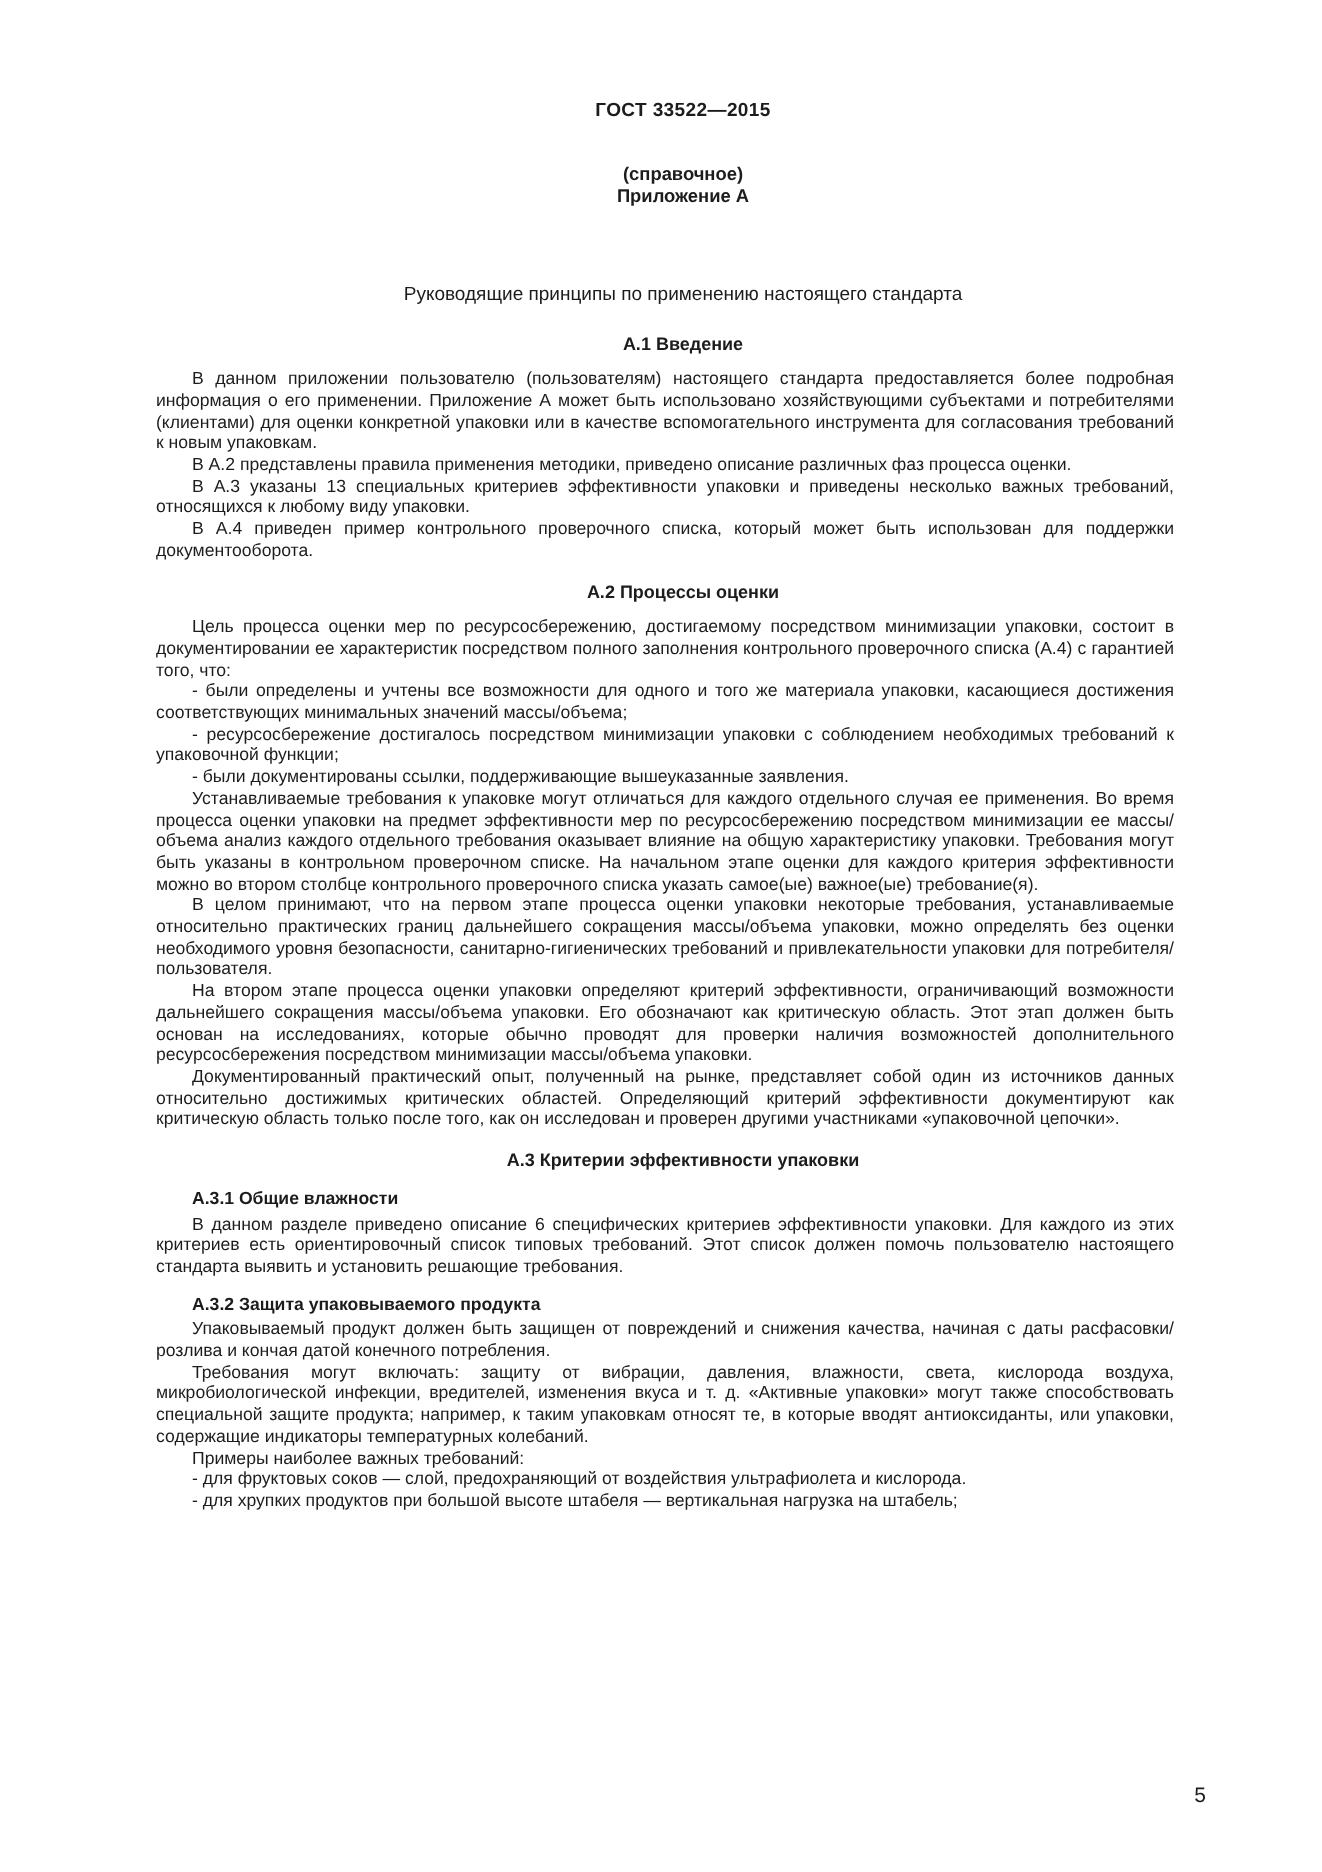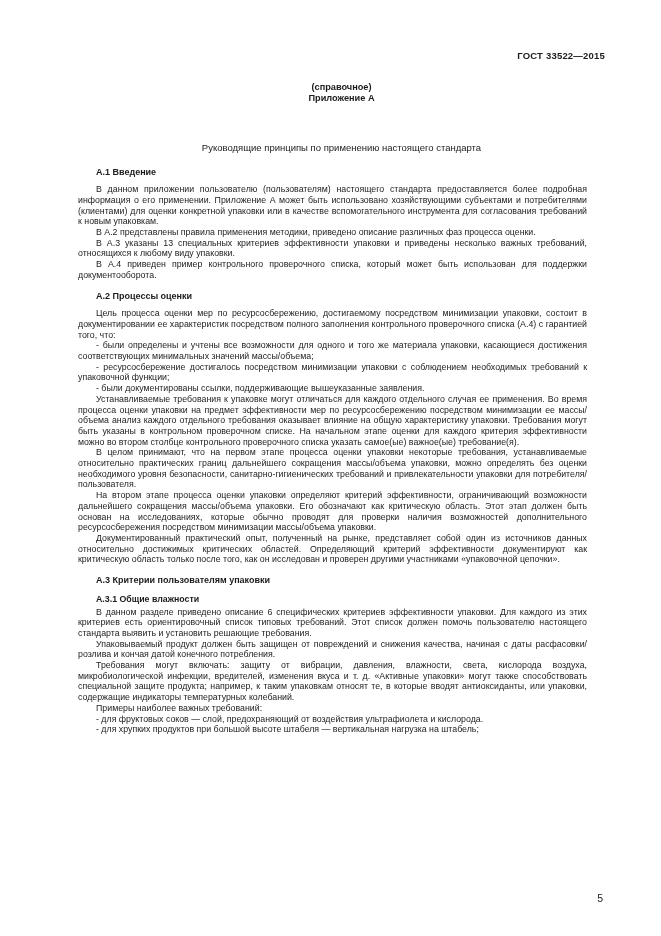--- a/index.html
+++ b/index.html
@@ -10,21 +10,21 @@
     color: #1c1c1c;
   }
   .page {
     position: relative;
     width: 661px; height: 936px;
     background: #ffffff;
     padding: 50px 56px 0 78px;
     overflow: hidden;
   }
   .doc-number {
-    text-align: right;
+    text-align: center;
     font-weight: bold;
     font-size: 9.5px;
     letter-spacing: 0.2px;
   }
   .appendix {
     text-align: center;
     font-weight: bold;
     font-size: 9.2px;
     line-height: 11px;
     margin-top: 21px;
@@ -44,20 +44,21 @@
   }
   .para {
     text-align: justify;
     text-indent: 18px;
   }
   .heading {
     font-weight: bold;
     font-size: 9px;
     text-indent: 18px;
     margin: 10px 0 7px 0;
+    text-align: center;
   }
   .subheading {
     font-weight: bold;
     font-size: 8.8px;
     text-indent: 18px;
     margin: 8px 0 2px 0;
   }
   .page-number {
     position: absolute;
     right: 58px;
@@ -89,23 +90,24 @@
       <div class="para">В А.4 приведен пример контрольного проверочного списка, который может быть использован для поддержки документооборота.</div>
       <div class="heading">А.2 Процессы оценки</div>
       <div class="para">Цель процесса оценки мер по ресурсосбережению, достигаемому посредством минимизации упаковки, состоит в документировании ее характеристик посредством полного заполнения контрольного проверочного списка (А.4) с гарантией того, что:</div>
       <div class="para">- были определены и учтены все возможности для одного и того же материала упаковки, касающиеся достижения соответствующих минимальных значений массы/объема;</div>
       <div class="para">- ресурсосбережение достигалось посредством минимизации упаковки с соблюдением необходимых требований к упаковочной функции;</div>
       <div class="para">- были документированы ссылки, поддерживающие вышеуказанные заявления.</div>
       <div class="para">Устанавливаемые требования к упаковке могут отличаться для каждого отдельного случая ее применения. Во время процесса оценки упаковки на предмет эффективности мер по ресурсосбережению посредством минимизации ее массы/объема анализ каждого отдельного требования оказывает влияние на общую характеристику упаковки. Требования могут быть указаны в контрольном проверочном списке. На начальном этапе оценки для каждого критерия эффективности можно во втором столбце контрольного проверочного списка указать самое(ые) важное(ые) требование(я).</div>
       <div class="para">В целом принимают, что на первом этапе процесса оценки упаковки некоторые требования, устанавливаемые относительно практических границ дальнейшего сокращения массы/объема упаковки, можно определять без оценки необходимого уровня безопасности, санитарно-гигиенических требований и привлекательности упаковки для потребителя/пользователя.</div>
       <div class="para">На втором этапе процесса оценки упаковки определяют критерий эффективности, ограничивающий возможности дальнейшего сокращения массы/объема упаковки. Его обозначают как критическую область. Этот этап должен быть основан на исследованиях, которые обычно проводят для проверки наличия возможностей дополнительного ресурсосбережения посредством минимизации массы/объема упаковки.</div>
       <div class="para">Документированный практический опыт, полученный на рынке, представляет собой один из источников данных относительно достижимых критических областей. Определяющий критерий эффективности документируют как критическую область только после того, как он исследован и проверен другими участниками «упаковочной цепочки».</div>
-      <div class="heading">А.3 Критерии пользователям упаковки</div>
+      <div class="heading">А.3 Критерии эффективности упаковки</div>
       <div class="subheading">А.3.1 Общие влажности</div>
       <div class="para">В данном разделе приведено описание 6 специфических критериев эффективности упаковки. Для каждого из этих критериев есть ориентировочный список типовых требований. Этот список должен помочь пользователю настоящего стандарта выявить и установить решающие требования.</div>
+      <div class="subheading">А.3.2 Защита упаковываемого продукта</div>
       <div class="para">Упаковываемый продукт должен быть защищен от повреждений и снижения качества, начиная с даты расфасовки/розлива и кончая датой конечного потребления.</div>
       <div class="para">Требования могут включать: защиту от вибрации, давления, влажности, света, кислорода воздуха, микробиологической инфекции, вредителей, изменения вкуса и т. д. «Активные упаковки» могут также способствовать специальной защите продукта; например, к таким упаковкам относят те, в которые вводят антиоксиданты, или упаковки, содержащие индикаторы температурных колебаний.</div>
       <div class="para">Примеры наиболее важных требований:</div>
       <div class="para">- для фруктовых соков — слой, предохраняющий от воздействия ультрафиолета и кислорода.</div>
       <div class="para">- для хрупких продуктов при большой высоте штабеля — вертикальная нагрузка на штабель;</div>
     </div>
 
   <div class="page-number">5</div>
 
 </div>

